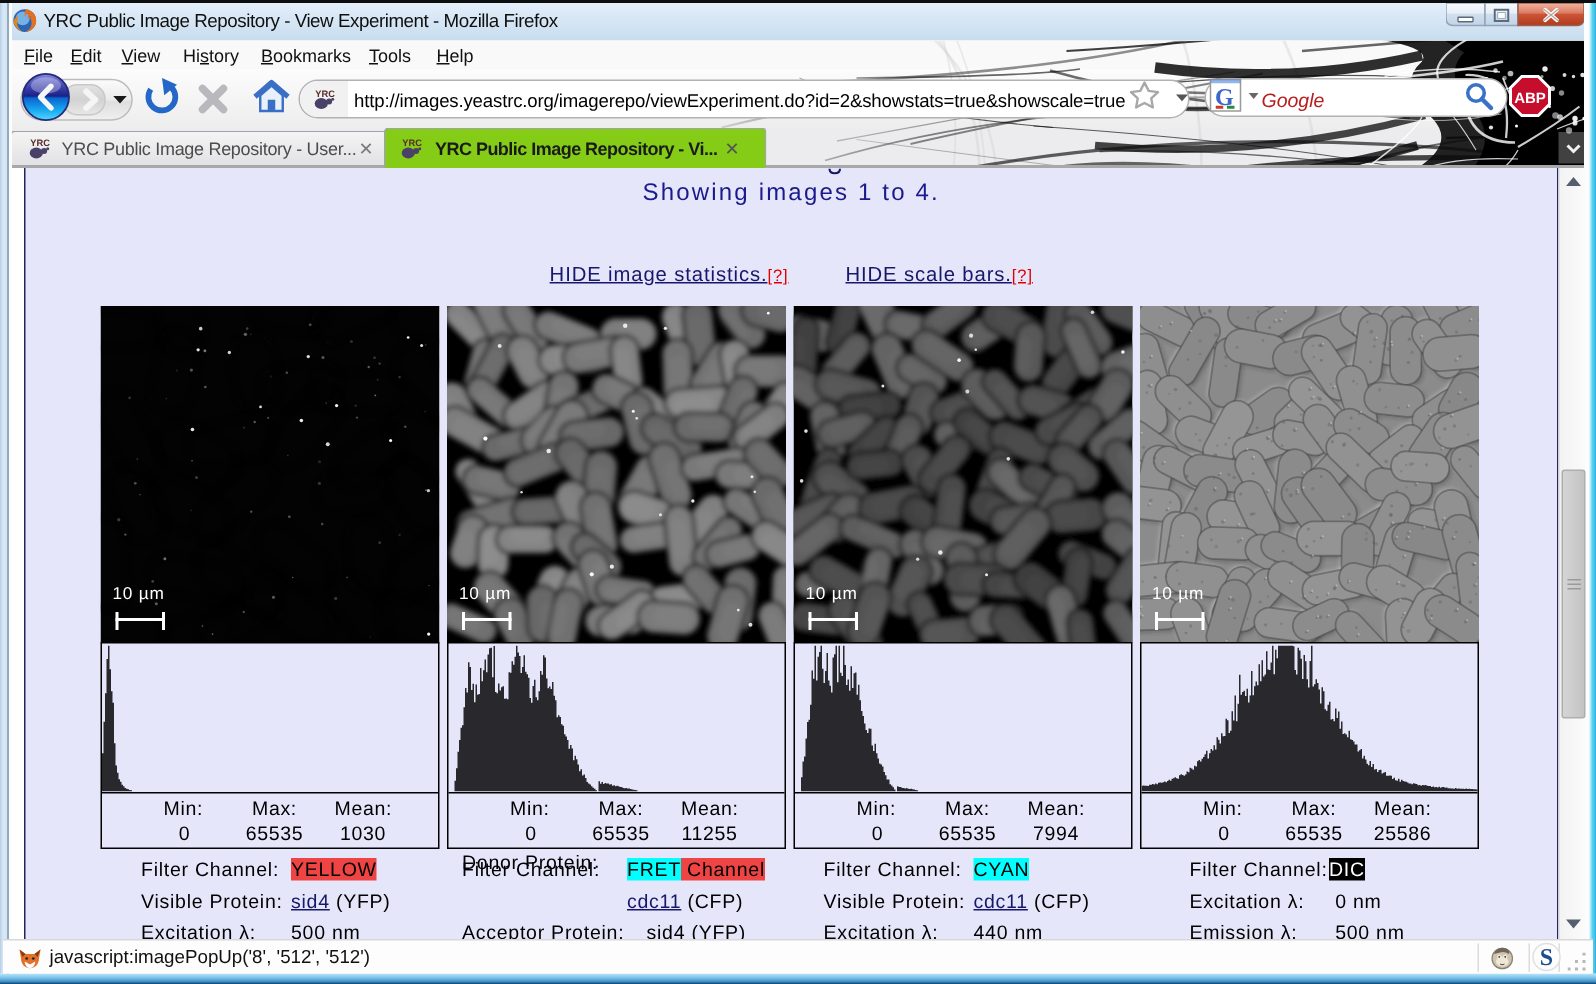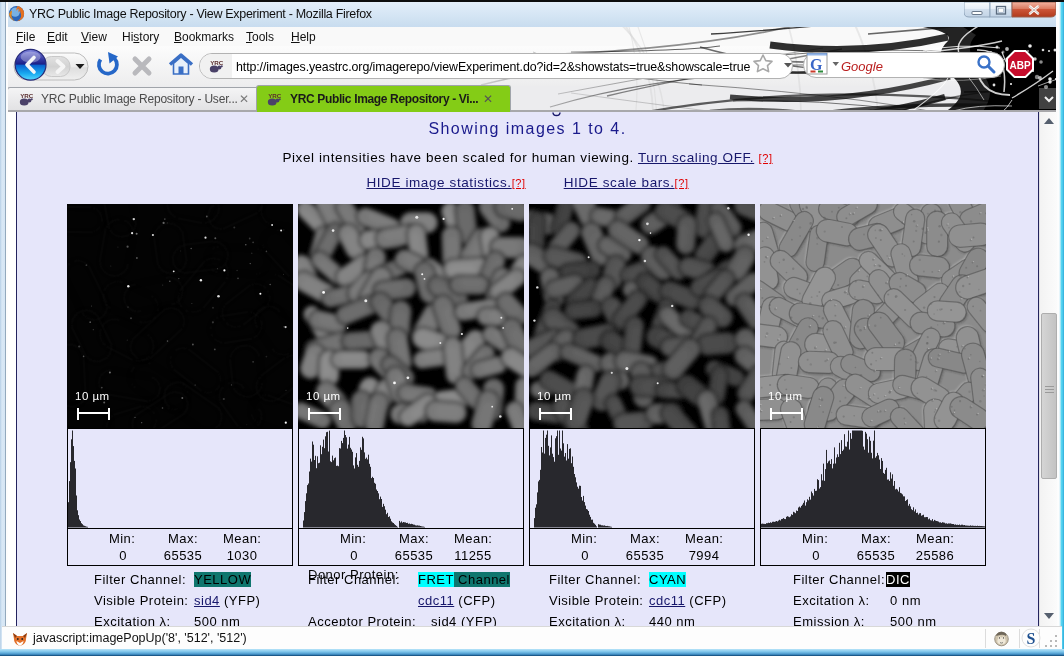--- a/index.html
+++ b/index.html
@@ -27,21 +27,21 @@
 .lk{color:#17176b;text-decoration:underline}
 .rq{color:#e00000;text-decoration:underline;font-size:11px}
 .sbtxt{position:absolute;color:#fff;font-size:11.5px;letter-spacing:0.5px}
 .sbar{position:absolute;background:#fff}
 .hpanel{position:absolute;top:428px;width:226px;height:138px;border:1px solid #000;background:#e6e6fa}
 .hdiv{height:1px;background:#000}
 .hstats{position:relative;height:36px;font-size:13px;letter-spacing:0.45px}
 .hl{position:absolute;top:2px}
 .hv{position:absolute;text-align:center}
 .dl{position:absolute;font-size:13px;letter-spacing:0.5px;color:#000;white-space:nowrap}
-.hy{background:#0f766e}
+.hy{background:#ef4444}
 .hc{background:#00ffff}
 .hd{background:#000;color:#fff}
 #statusbar{left:2px;top:626px;width:1060px;height:23px;background:#fdfdfd;border-top:1px solid #d8d8d8;z-index:6}
 #stattext{left:31px;top:4px;font-size:12.5px;color:#111}
 .sep{position:absolute;top:2px;width:1px;height:19px;background:#dcdcdc}
 #scrollbar{left:1039px;top:112px;width:18px;height:514px;background:linear-gradient(90deg,#f3f3f3,#fbfbfb);border-left:1px solid #e2e2e2;z-index:5}
 #sthumb{position:absolute;left:1px;top:201px;width:16px;height:166px;background:linear-gradient(90deg,#d5d5d5,#c3c3c3);border:1px solid #aeaeae;border-radius:2px}
 .arr{position:absolute;left:4px;width:0;height:0;border-left:5px solid transparent;border-right:5px solid transparent}
 </style></head><body>
 <div class="abs" id="topline"></div>
@@ -295,21 +295,20 @@
 </svg></div>
     <div class="tabtxt" style="top:6px;font-weight:bold;color:#1a1a1a;width:200px;letter-spacing:-0.35px">YRC Public Image Repository - Vi...</div>
     <div class="tabx" style="left:226px;top:6px;color:#555">✕</div>
   </div>
 <div class="abs" id="content">
     <div id="lav"></div>
     <svg width="9" height="5" viewBox="0 0 9 5" style="position:absolute;left:544px;top:0">
       <path d="M1 0.5 Q1 3.5 4.5 3.5 Q8 3.5 8 0.5" fill="none" stroke="#17176b" stroke-width="1.4"></path>
     </svg>
     <div id="h1t">Showing images 1 to 4.</div>
-    <div id="l2">Pixel intensities have been scaled for human viewing. <a class="lk">Turn scaling OFF.</a> <a class="rq">[?]</a></div>
     <div id="l3"><a class="lk">HIDE image statistics.</a><a class="rq">[?]</a><span style="display:inline-block;width:38px"></span><a class="lk">HIDE scale bars.</a><a class="rq">[?]</a></div>
   </div>
 <div class="abs" style="left:0;top:0;width:1064px;height:626px;overflow:hidden;pointer-events:none">
     <svg width="226" height="225" viewBox="0 0 226 225" style="position:absolute;left:67px;top:204px">
       <defs>
         <filter id="b1" x="-20%" y="-20%" width="140%" height="140%">
           <feGaussianBlur stdDeviation="1.6"></feGaussianBlur>
         </filter>
         <filter id="b2" x="-10%" y="-10%" width="120%" height="120%">
           <feGaussianBlur stdDeviation="1.9"></feGaussianBlur>

